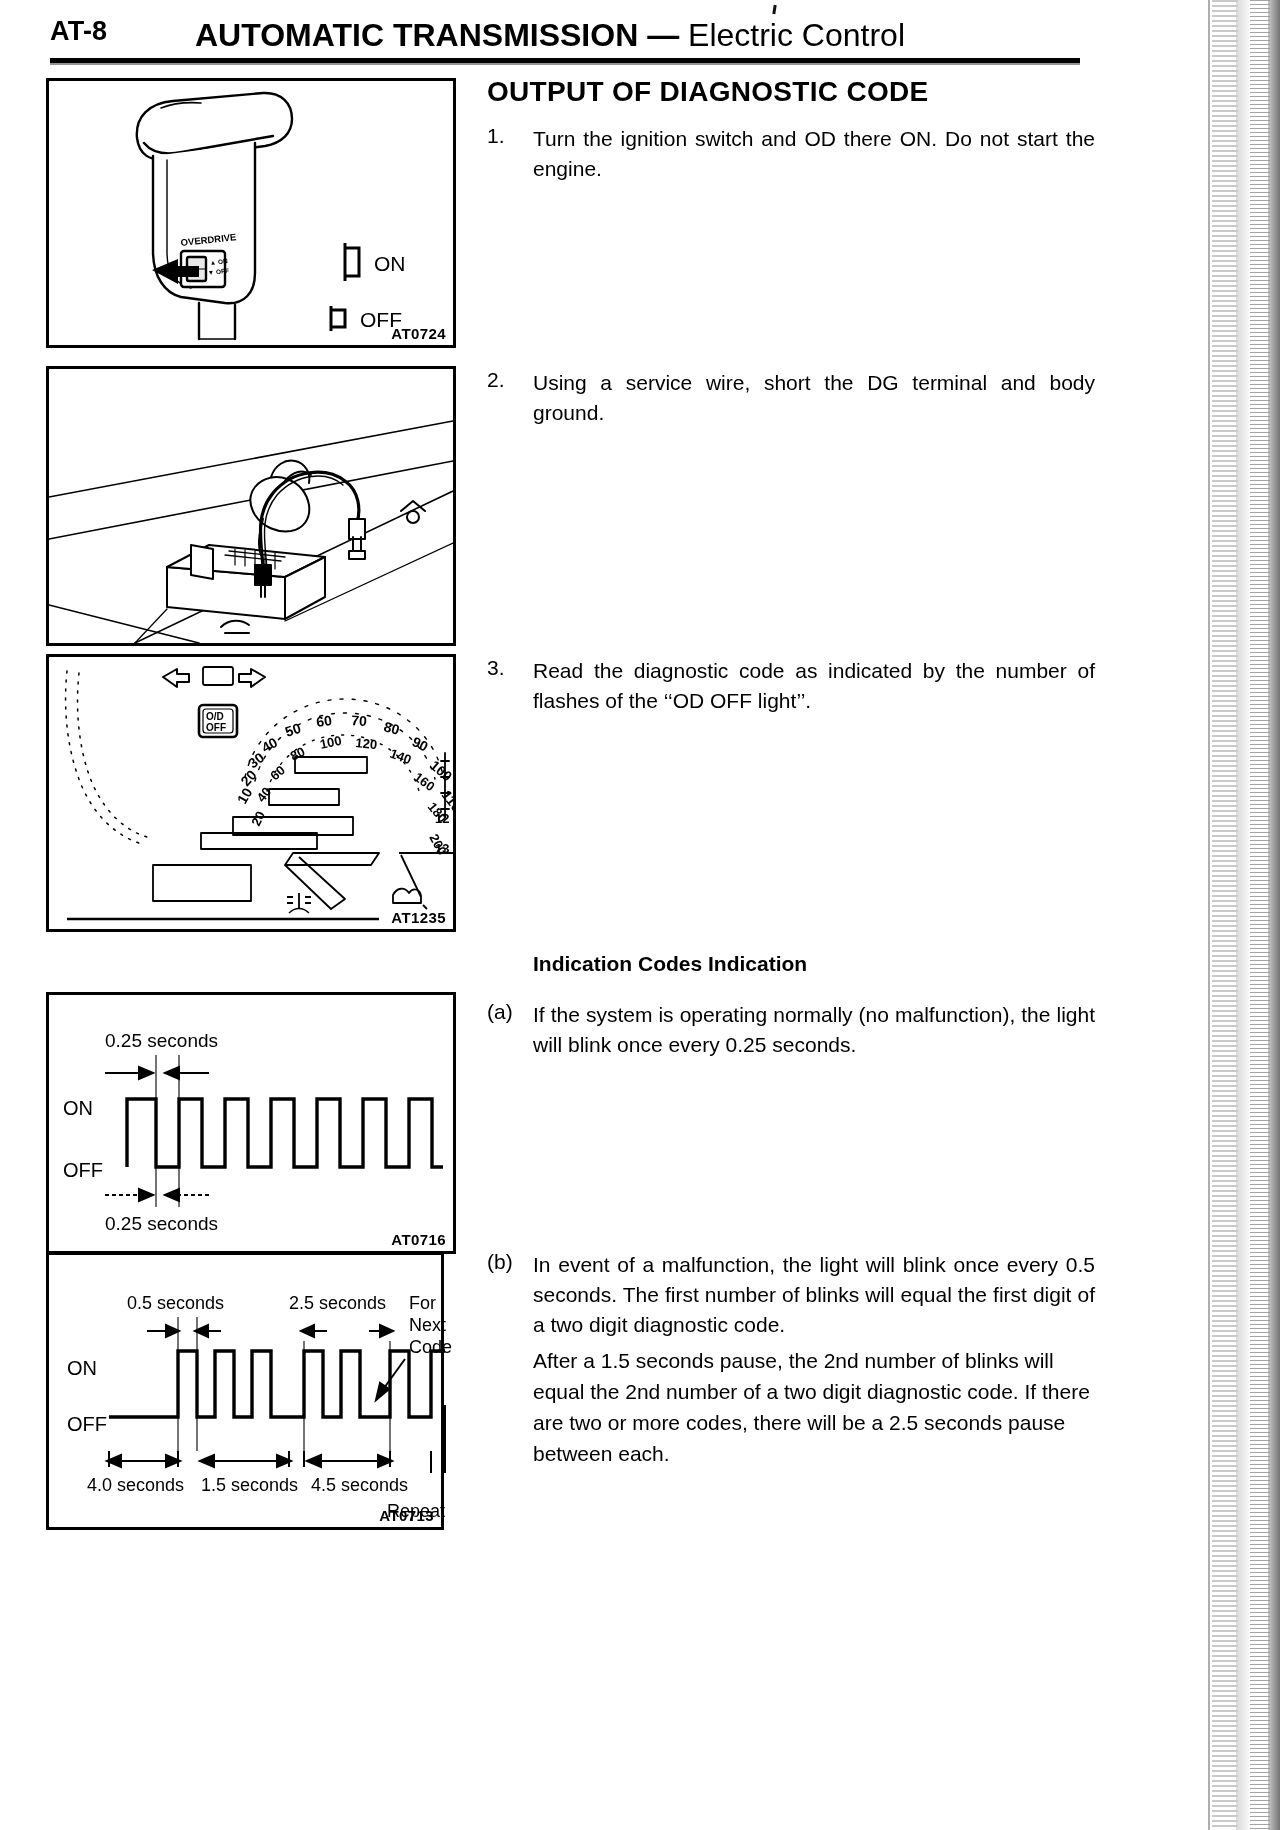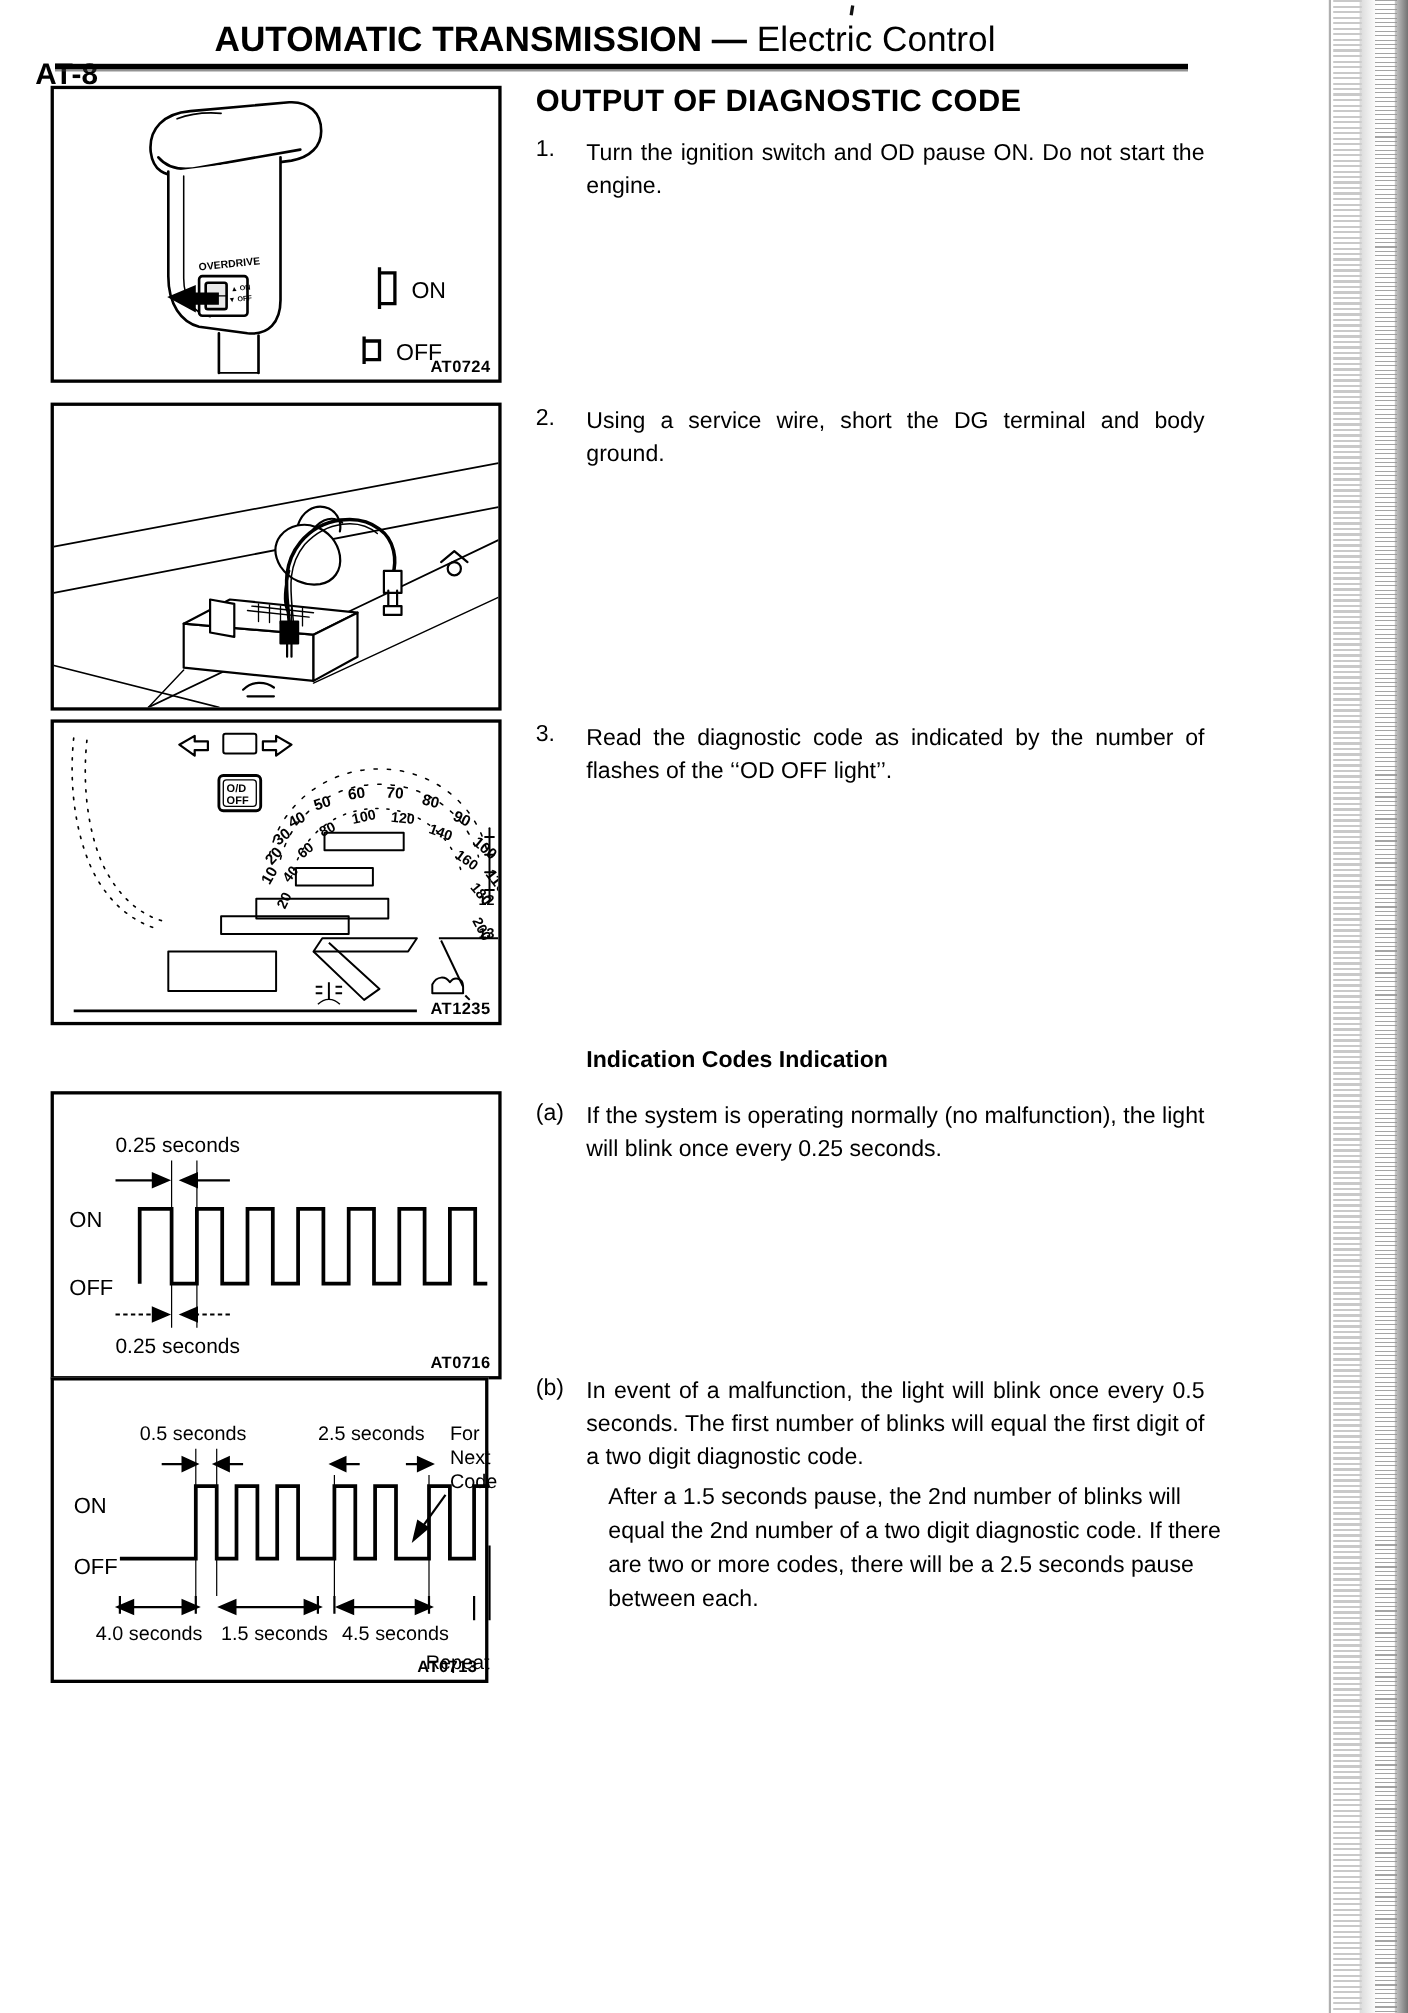--- a/index.html
+++ b/index.html
@@ -5,23 +5,22 @@
   html,body{margin:0;padding:0;background:#ffffff;}
   body{
     width:1280px;height:1830px;position:relative;overflow:hidden;
     font-family:"Liberation Sans", sans-serif;color:#000;
   }
   .page{position:absolute;inset:0;background:#fff;}
 
   
   .hdr{position:absolute;left:0;top:16px;width:1100px;height:40px;}
   .hdr .pageno{
-    position:absolute;left:32px;top:0;font-size:27px;font-weight:bold;
+    position:absolute;left:50px;top:0;font-size:27px;font-weight:bold;
     letter-spacing:.2px;
-    margin-top:36px;
   }
   .hdr .title{
     position:absolute;left:0;top:1px;width:1100px;text-align:center;
     font-size:32px;font-weight:bold;white-space:nowrap;
   }
   .hdr .title .sub{font-weight:normal;}
   .hdr .rule{
     position:absolute;left:50px;top:42px;width:1030px;height:5px;background:#000;
   }
   .hdr .rule:after{
@@ -430,21 +429,21 @@
     </svg>
     <div class="figid">AT0713</div>
   </div>
 
   <div class="rcol">
 
     <div class="h1" style="top:76px;">OUTPUT OF DIAGNOSTIC CODE</div>
 
     <div class="step just" style="top:124px;">
       <div class="num">1.</div>
-      <div class="body">Turn the ignition switch and OD pause ON. Do not start the engine.</div>
+      <div class="body">Turn the ignition switch and OD there ON. Do not start the engine.</div>
     </div>
 
     <div class="step just" style="top:368px;">
       <div class="num">2.</div>
       <div class="body">Using a service wire, short the DG terminal and body ground.</div>
     </div>
 
     <div class="step just" style="top:656px;">
       <div class="num">3.</div>
       <div class="body">Read the diagnostic code as indicated by the number of flashes of the ‘‘OD OFF light’’.</div>
@@ -455,21 +454,21 @@
     <div class="step just" style="top:1000px;">
       <div class="num">(a)</div>
       <div class="body">If the system is operating normally (no malfunction), the light will blink once every 0.25 seconds.</div>
     </div>
 
     <div class="step just" style="top:1250px;">
       <div class="num">(b)</div>
       <div class="body">In event of a malfunction, the light will blink once every 0.5 seconds. The first number of blinks will equal the first digit of a two digit diagnostic code.</div>
     </div>
 
-    <div class="para just" style="top:1345px;margin-left:20px;">
+    <div class="para just" style="top:1345px;">
       <span>After a 1.5 seconds pause, the 2nd number of blinks will equal the 2nd number of a two digit diagnostic code. If there are two or more codes, there will be a 2.5 seconds pause between each.</span>
     </div>
 
   </div>
 
   <div class="scanedge">
     <div class="band b1"></div>
     <div class="band b2"></div>
     <div class="band b3"></div>
     <div class="band b4"></div>

